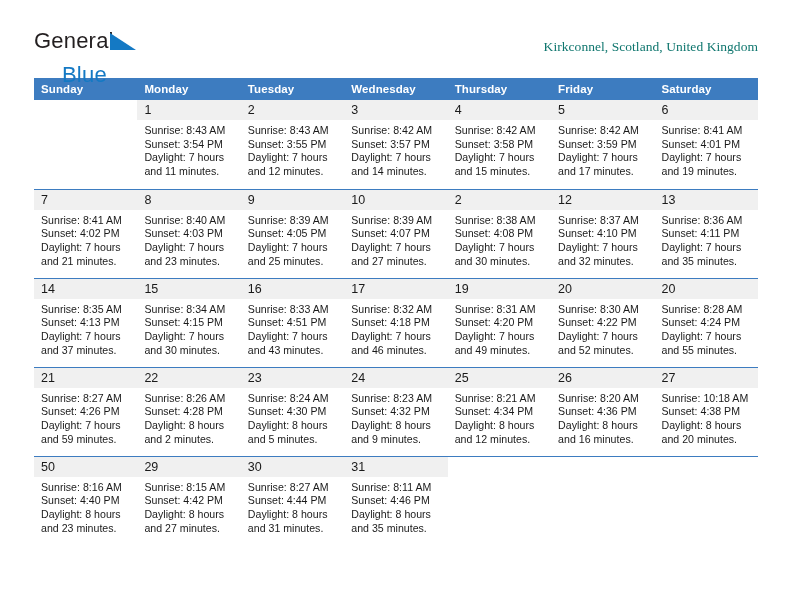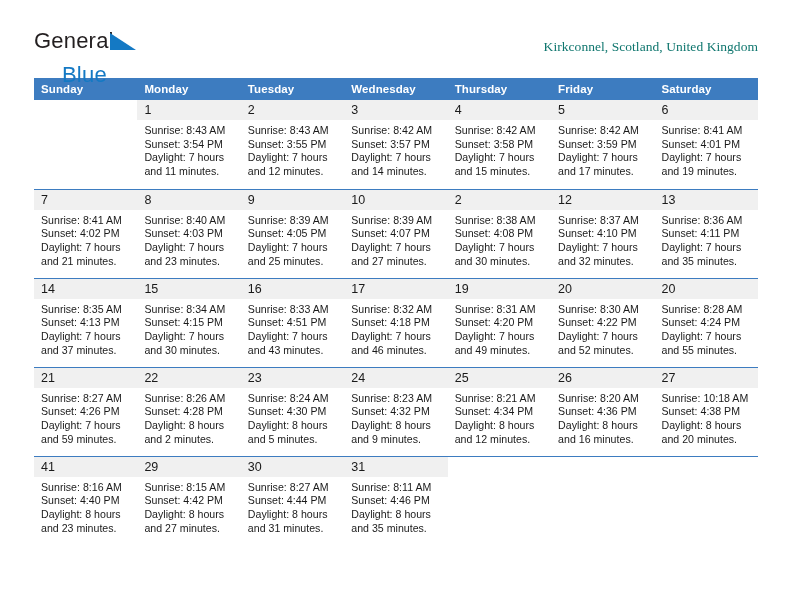--- a/index.html
+++ b/index.html
@@ -415,21 +415,21 @@
             <div class="info">
               <div>Sunrise: 10:18 AM</div>
               <div>Sunset: 4:38 PM</div>
               <div>Daylight: 8 hours</div>
               <div>and 20 minutes.</div>
             </div>
           </td>
         </tr>
         <tr class="week-row">
           <td class="">
-            <div class="daynum">41</div>
+            <div class="daynum">50</div>
             <div class="info">
               <div>Sunrise: 8:16 AM</div>
               <div>Sunset: 4:40 PM</div>
               <div>Daylight: 8 hours</div>
               <div>and 23 minutes.</div>
             </div>
           </td>
           <td class="">
             <div class="daynum">29</div>
             <div class="info">

